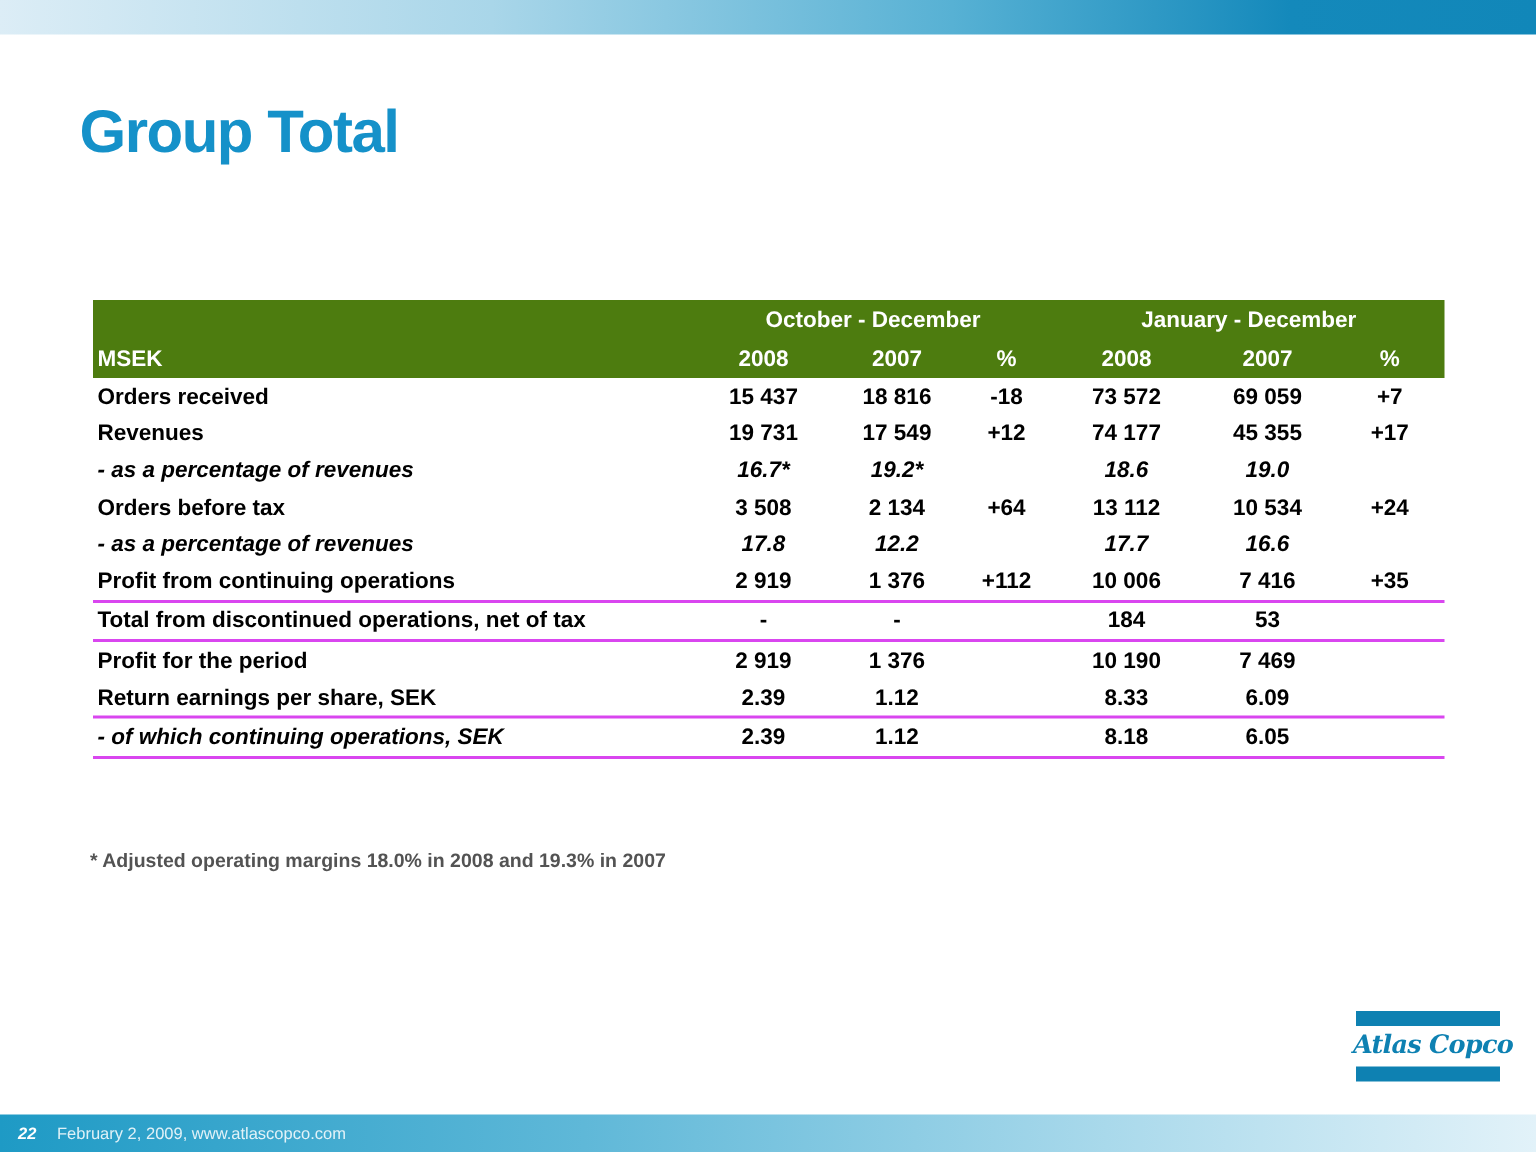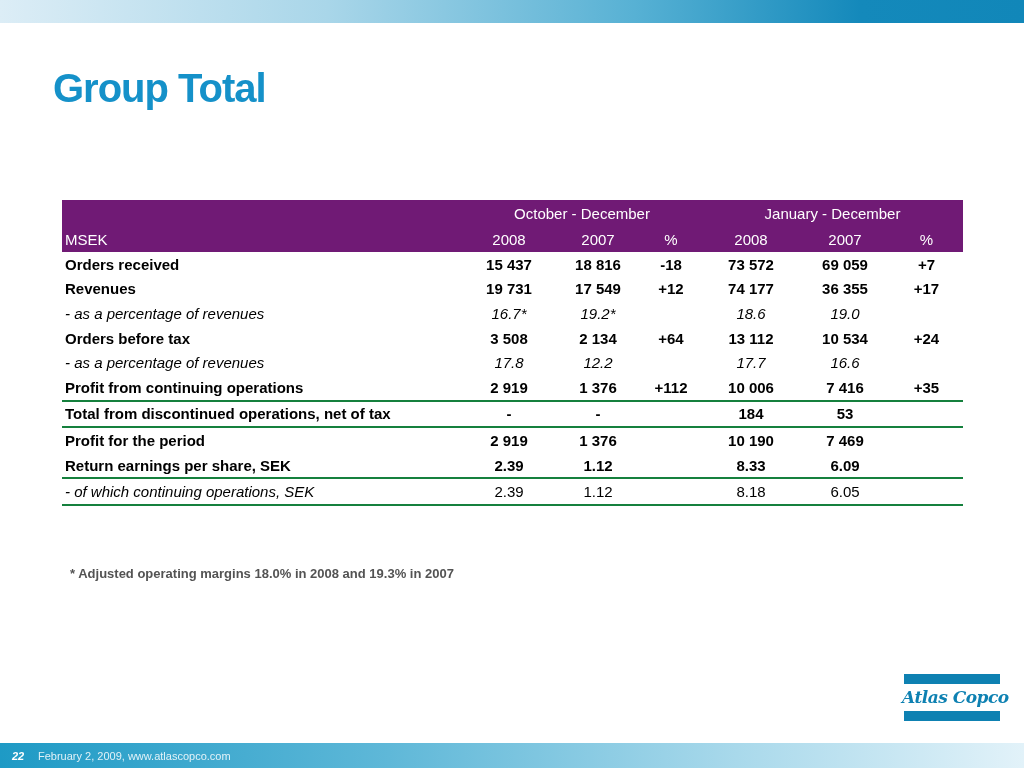--- a/index.html
+++ b/index.html
@@ -12,30 +12,30 @@
     background:linear-gradient(90deg,#dcedf6 0%,#a9d6e9 32%,#57b1d4 62%,#1489bb 84%,#1187b9 100%);
   }
   .title{
     position:absolute;left:37px;top:50px;margin:16px;
     font-size:40px;font-weight:bold;color:#1591c9;letter-spacing:-1px;white-space:nowrap;
   }
   table.fin{
     position:absolute;left:62px;top:200px;width:901px;
     border-collapse:collapse;table-layout:fixed;font-size:15px;color:#000;
   }
-  table.fin th{background:#701a75;color:#fff;font-weight:normal;height:26px;padding:0;text-align:center;font-size:15px;}
+  table.fin th{background:#4d7c0f;color:#fff;font-weight:bold;height:26px;padding:0;text-align:center;font-size:15px;}
   table.fin th.lbl{text-align:left;padding-left:3px;}
   table.fin td{height:24.6px;padding:0;text-align:center;font-weight:bold;white-space:nowrap;}
   table.fin td.lbl{text-align:left;padding-left:3px;}
-  tr.it td{font-style:italic;font-weight:normal;}
-  tr.mixed td{font-weight:normal;}
+  tr.it td{font-style:italic;font-weight:bold;}
+  tr.mixed td{font-weight:bold;}
   tr.mixed td.lbl{font-style:italic;}
-  tr.rule td{border-bottom:2px solid #15803d;}
+  tr.rule td{border-bottom:2px solid #d946ef;}
   .footnote{
-    position:absolute;left:70px;top:566px;
+    position:absolute;left:60px;top:566px;
     font-size:13px;font-weight:bold;color:#535353;white-space:nowrap;text-align:center;
   }
   .logo{position:absolute;left:902px;top:674px;width:100px;text-align:center;}
   .logo-bar{height:10px;background:#0e81b2;margin:0 2px;}
   .logo-text{
     font-family:"DejaVu Serif","Liberation Serif",serif;font-style:italic;font-weight:bold;
     color:#0e81b2;font-size:17px;line-height:27px;letter-spacing:-0.5px;white-space:nowrap;
   }
   .footerbar{
     position:absolute;left:0;bottom:0;width:1024px;height:25px;
@@ -86,21 +86,21 @@
       <td>73 572</td>
       <td>69 059</td>
       <td>+7</td>
     </tr>
     <tr>
       <td class="lbl">Revenues</td>
       <td>19 731</td>
       <td>17 549</td>
       <td>+12</td>
       <td>74 177</td>
-      <td>36 355</td>
+      <td>45 355</td>
       <td>+17</td>
     </tr>
     <tr class="it">
       <td class="lbl">- as a percentage of revenues</td>
       <td>16.7*</td>
       <td>19.2*</td>
       <td></td>
       <td>18.6</td>
       <td>19.0</td>
       <td></td>

